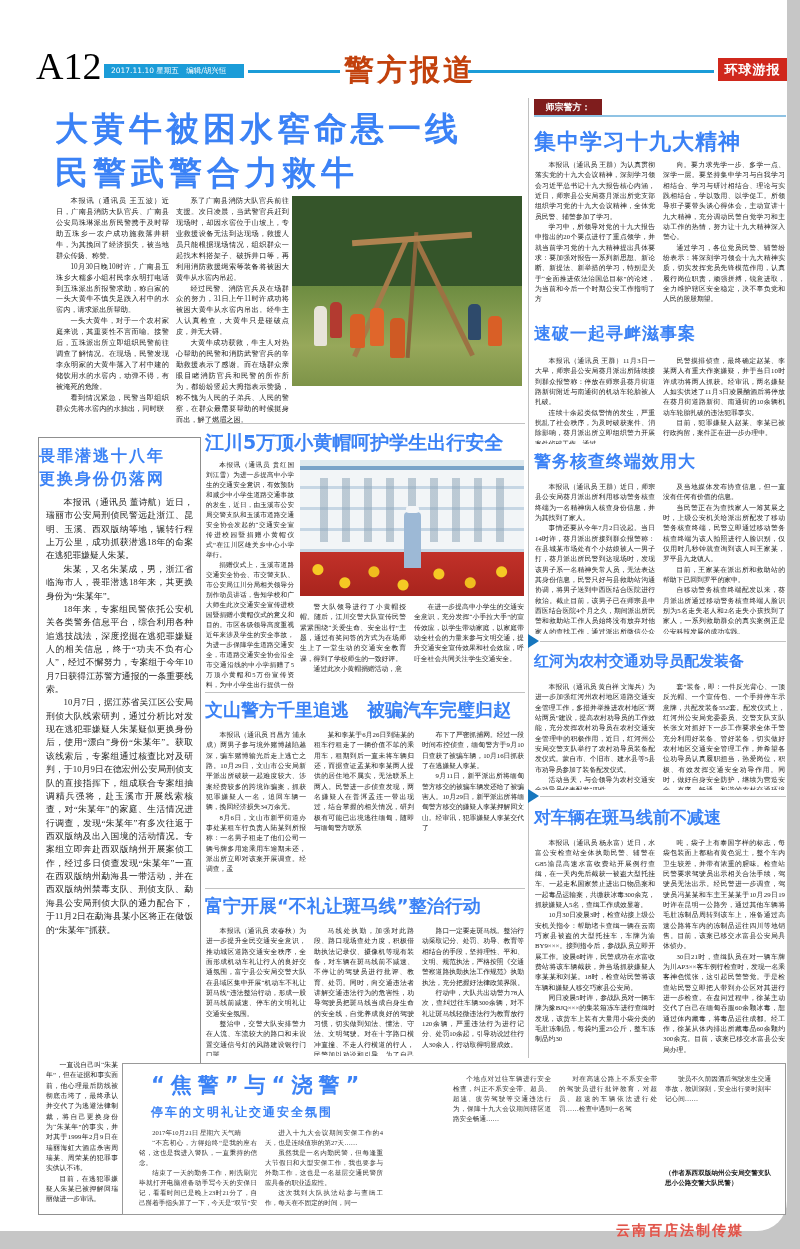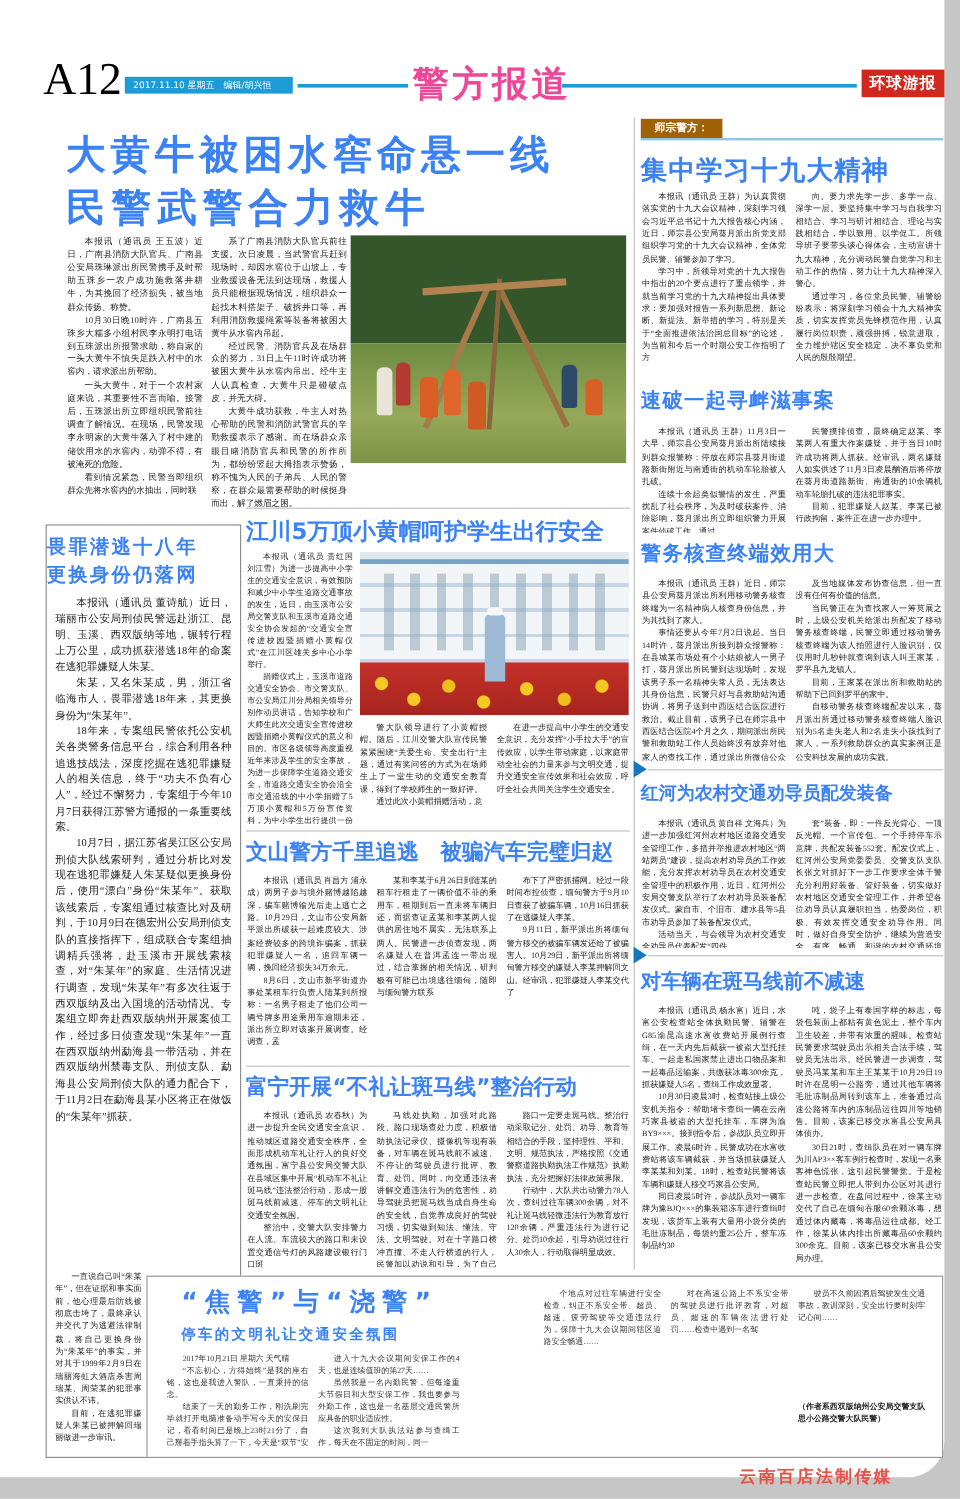--- a/index.html
+++ b/index.html
@@ -16,21 +16,21 @@
   .tri { width:0; height:0; border-top:7px solid transparent; border-bottom:7px solid transparent; border-left:11px solid #1777be; }
 </style>
 </head>
 <body>
 
 <div class="page">
 
   <div class="abs" style="left:36px; top:44px; font-family:'Liberation Serif',serif; font-size:38px; color:#000;">A12</div>
   <div class="abs" style="left:104px; top:64px; width:140px; height:14px; background:#1b9cd8; color:#fff; font-family:'DejaVu Sans',sans-serif; font-size:7.5px; line-height:14px; padding-left:7px;">2017.11.10 星期五　编辑/胡兴恒</div>
   <div class="abs blue-line" style="left:248px; top:70px; width:92px;"></div>
-  <div class="abs" style="left:344px; top:50px; font-family:'DejaVu Sans',sans-serif; font-weight:bold; font-size:30px; color:#ec4899; letter-spacing:3px;">警方报道</div>
+  <div class="abs" style="left:344px; top:50px; font-family:'DejaVu Sans',sans-serif; font-weight:bold; font-size:30px; color:#c2410c; letter-spacing:3px;">警方报道</div>
   <div class="abs blue-line" style="left:468px; top:70px; width:246px;"></div>
   <div class="abs" style="left:718px; top:58px; width:69px; height:23px; background:#d0281c; color:#fff; font-family:'DejaVu Sans',sans-serif; font-weight:bold; font-size:13px; text-align:center; line-height:23px; letter-spacing:1px;">环球游报</div>
 
   <div class="abs hl" style="left:55px; top:107px; width:466px; font-size:33px; letter-spacing:4px;">大黄牛被困水窖命悬一线</div>
   <div class="abs hl" style="left:55px; top:151px; width:466px; font-size:33px; letter-spacing:5px;">民警武警合力救牛</div>
   <div class="abs bt" style="left:56px; top:196px; width:113px; height:228px;">
       <p>本报讯（通讯员 王五波）近日，广南县消防大队官兵、广南县公安局珠琳派出所民警携手及时帮助五珠乡一农户成功施救落井耕牛，为其挽回了经济损失，被当地群众传扬、称赞。</p>
       <p>10月30日晚10时许，广南县五珠乡大糯多小组村民李永明打电话到五珠派出所报警求助，称自家的一头大黄牛不慎失足跌入村中的水窖内，请求派出所帮助。</p>
       <p>一头大黄牛，对于一个农村家庭来说，其重要性不言而喻。接警后，五珠派出所立即组织民警前往调查了解情况。在现场，民警发现李永明家的大黄牛落入了村中建的储饮用水的水窖内，动弹不得，有被淹死的危险。</p>
       <p>看到情况紧急，民警当即组织群众先将水窖内的水抽出，同时联</p>
@@ -117,21 +117,21 @@
     </div>
   <div class="abs bt" style="left:314px; top:926px; width:100px; height:130px; font-size:6.8px;">
       <p>马线处执勤，加强对此路段、路口现场查处力度，积极借助执法记录仪、摄像机等现有装备，对车辆在斑马线前不减速、不停让的驾驶员进行批评、教育、处罚。同时，向交通违法者讲解交通违法行为的危害性，劝导驾驶员把斑马线当成自身生命的安全线，自觉养成良好的驾驶习惯，切实做到知法、懂法、守法、文明驾驶。对在十字路口横冲直撞、不走人行横道的行人，民警加以劝说和引导，为了自己和他人的安全，过十字</p>
     </div>
   <div class="abs bt" style="left:422px; top:926px; width:102px; height:130px; font-size:6.8px;">
       <p>路口一定要走斑马线。整治行动采取记分、处罚、劝导、教育等相结合的手段，坚持理性、平和、文明、规范执法，严格按照《交通警察道路执勤执法工作规范》执勤执法，充分把握好法律政策界限。</p>
       <p>行动中，大队共出动警力78人次，查纠过往车辆300余辆，对不礼让斑马线轻微违法行为教育放行120余辆，严重违法行为进行记分、处罚10余起，引导劝说过往行人30余人，行动取得明显成效。</p>
     </div>
 
   <div class="abs" style="left:528px; top:98px; width:1px; height:960px; background:#c0c0c0;"></div>
-  <div class="abs" style="left:534px; top:99px; width:68px; height:16px; background:#a16207; color:#fff; font-family:'DejaVu Sans',sans-serif; font-weight:bold; font-size:9px; line-height:16px; text-align:center;">师宗警方：</div>
+  <div class="abs" style="left:534px; top:99px; width:68px; height:16px; background:#7f1d1d; color:#fff; font-family:'DejaVu Sans',sans-serif; font-weight:bold; font-size:9px; line-height:16px; text-align:center;">师宗警方：</div>
   <div class="abs" style="left:534px; top:115px; width:252px; height:2px; background:#8fc3e4;"></div>
 
   <div class="abs hl" style="left:534px; top:127px; width:252px; font-size:22px; letter-spacing:1px;">集中学习十九大精神</div>
   <div class="abs bt" style="left:535px; top:160px; width:120px; height:152px; font-size:6.8px;">
       <p>本报讯（通讯员 王群）为认真贯彻落实党的十九大会议精神，深刻学习领会习近平总书记十九大报告核心内涵，近日，师宗县公安局葵月派出所党支部组织学习党的十九大会议精神，全体党员民警、辅警参加了学习。</p>
       <p>学习中，所领导对党的十九大报告中指出的20个要点进行了重点领学，并就当前学习党的十九大精神提出具体要求：要加强对报告一系列新思想、新论断、新提法、新举措的学习，特别是关于“全面推进依法治国总目标”的论述，为当前和今后一个时期公安工作指明了方</p>
     </div>
   <div class="abs bt" style="left:663px; top:160px; width:122px; height:152px; font-size:6.8px;">
       <p>向。要力求先学一步、多学一点、深学一层。要坚持集中学习与自我学习相结合、学习与研讨相结合、理论与实践相结合，学以致用、以学促工。所领导班子要带头谈心得体会，主动宣讲十九大精神，充分调动民警自觉学习和主动工作的热情，努力让十九大精神深入警心。</p>
       <p>通过学习，各位党员民警、辅警纷纷表示：将深刻学习领会十九大精神实质，切实发挥党员先锋模范作用，认真履行岗位职责，顽强拼搏，锐意进取，全力维护辖区安全稳定，决不辜负党和人民的殷殷期望。</p>

